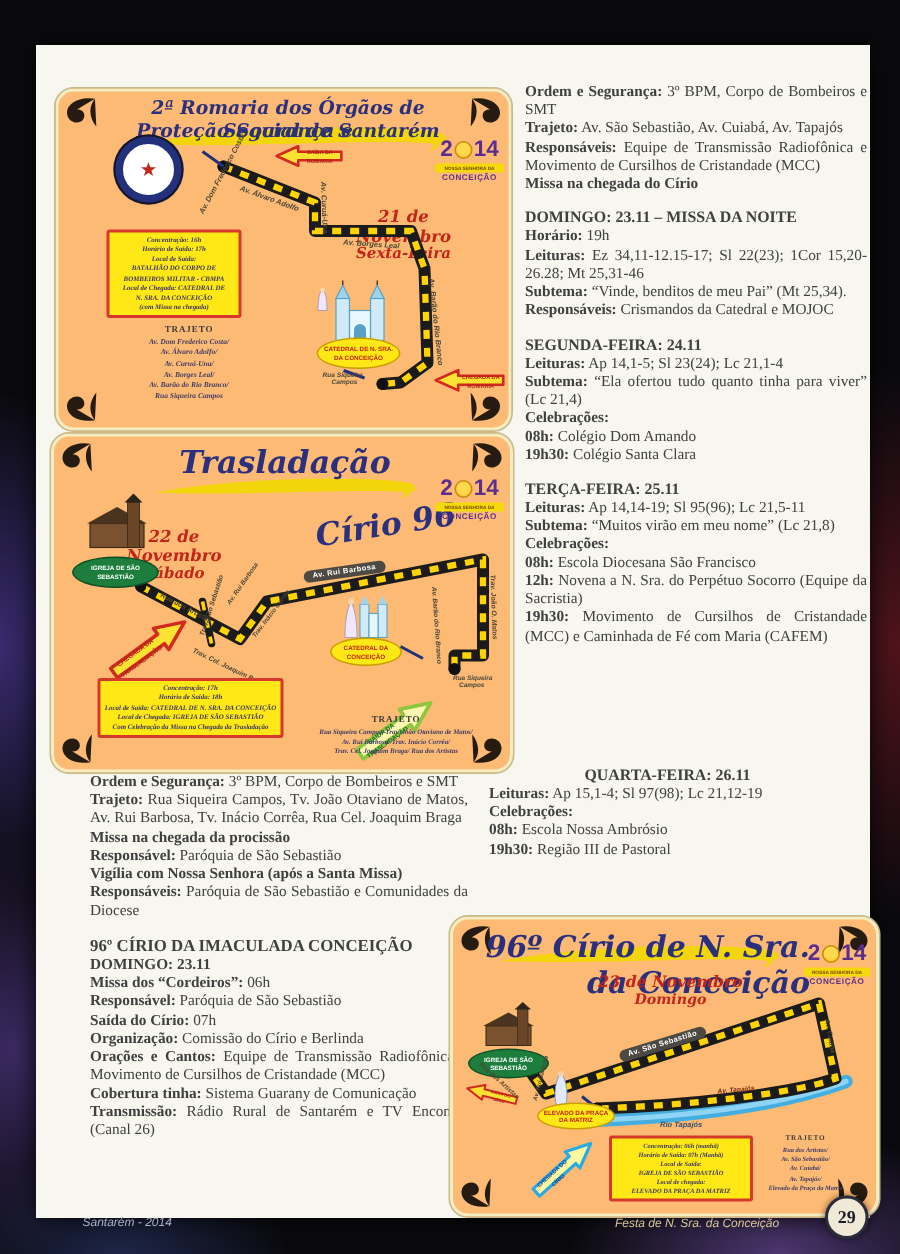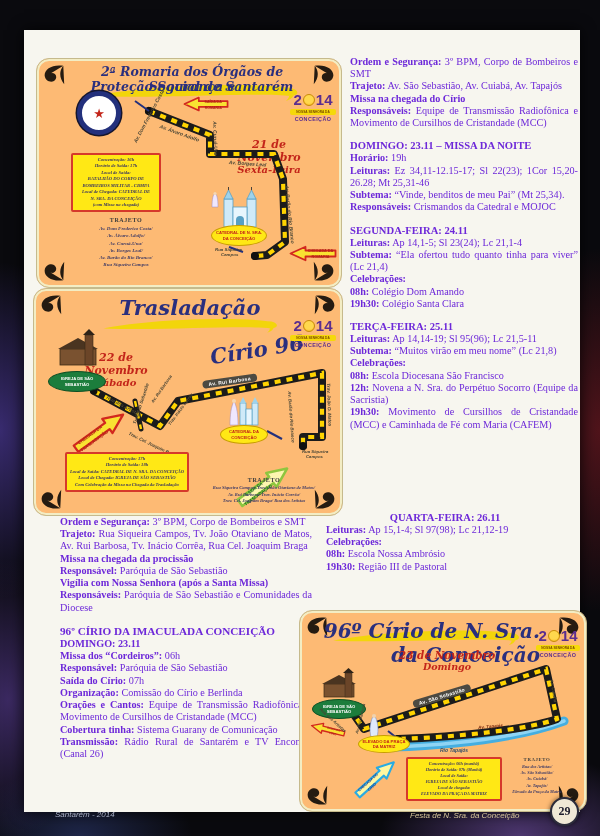--- a/index.html
+++ b/index.html
@@ -50,21 +50,21 @@
   
   .logo{position:absolute;text-align:center;line-height:1;}
   .logo .yr{font:bold 15px "Liberation Sans",sans-serif;color:#5b2d8e;display:flex;align-items:center;justify-content:center;}
   .logo .bell{display:inline-block;width:10px;height:10px;border-radius:50%;background:radial-gradient(circle at 50% 38%,#ffd84d 55%,#f0a80a);border:1px solid #c98c06;margin:0 1px;}
   .logo .band{background:#f5d90a;color:#7a4a00;font:bold 3.2px "Liberation Sans",sans-serif;padding:1px 2px;border-radius:2px;margin-top:1px;}
   .logo .nm{font:bold 5.4px "Liberation Sans",sans-serif;color:#5b2d8e;letter-spacing:.4px;margin-top:1px;}
   
   .badge{position:absolute;width:34px;height:34px;border-radius:50%;background:#fff;border:5px solid #23307c;box-shadow:0 0 0 1.5px #15152c;display:flex;align-items:center;justify-content:center;}
   .badge .star{color:#c3251a;font-size:13px;font-family:"DejaVu Sans",sans-serif;}
   
-  .col{position:absolute;color:#6d28d9;}
+  .col{position:absolute;color:#404040;}
   .sec{margin-bottom:11px;}
   .sec-h{font:bold 10.6px "Liberation Serif",serif;margin-bottom:1px;}
   .sec-h.center{text-align:center;}
   .tline{font:10.2px/1.2 "Liberation Serif",serif;text-align:justify;}
   .tline b{font-weight:bold;}
   .big-h{font:bold 11.2px "Liberation Serif",serif;margin-bottom:1px;}
   
   .foot{position:absolute;font:italic 8px "Liberation Sans",sans-serif;}
   .pageno{position:absolute;width:25px;height:25px;border-radius:50%;background:#f0e9d6;border:2px solid #2b2b3a;display:flex;align-items:center;justify-content:center;font:bold 12px "Liberation Serif",serif;color:#1c1c2c;box-shadow:0 0 5px rgba(0,0,0,.6);}
 </style>
@@ -198,22 +198,22 @@
             <div class="it">Rua Siqueira Campos</div>
           </div>
       </div>
     </section>
 
     <aside class="col" style="left:326px;top:26px;width:228px;">
       <div class="sec">
 
       <div class="tline"><b>Ordem e Segurança:</b><span> 3º BPM, Corpo de Bombeiros e SMT</span></div>
           <div class="tline"><b>Trajeto:</b><span> Av. São Sebastião, Av. Cuiabá, Av. Tapajós</span></div>
+          <div class="tline"><b>Responsáveis:</b><span> Equipe de Transmissão Radiofônica e Movimento de Cursilhos de Cristandade (MCC)</span></div>
           <div class="tline"><b>Missa na chegada do Círio</b><span></span></div>
-          <div class="tline"><b>Responsáveis:</b><span> Equipe de Transmissão Radiofônica e Movimento de Cursilhos de Cristandade (MCC)</span></div>
         </div>
       <div class="sec">
         <div class="sec-h">DOMINGO: 23.11 – MISSA DA NOITE</div>
         <div>
             <div class="tline"><b>Horário:</b><span> 19h</span></div>
             <div class="tline"><b>Leituras:</b><span> Ez 34,11-12.15-17; Sl 22(23); 1Cor 15,20-26.28; Mt 25,31-46</span></div>
             <div class="tline"><b>Subtema:</b><span> “Vinde, benditos de meu Pai” (Mt 25,34).</span></div>
             <div class="tline"><b>Responsáveis:</b><span> Crismandos da Catedral e MOJOC</span></div>
           </div>
       </div>

